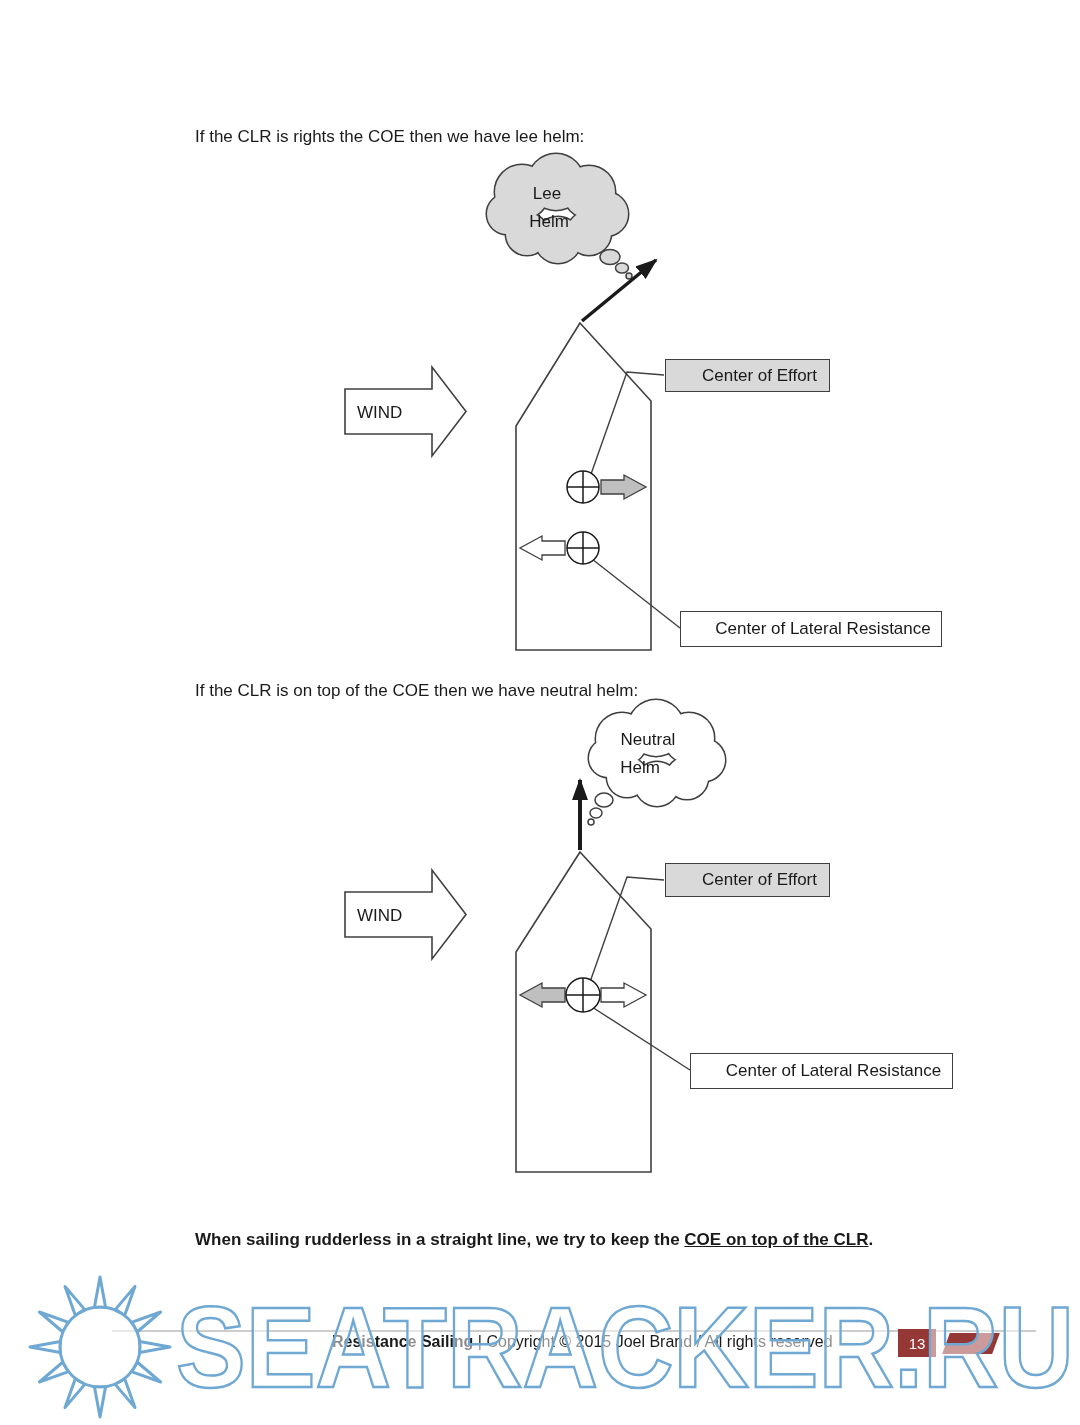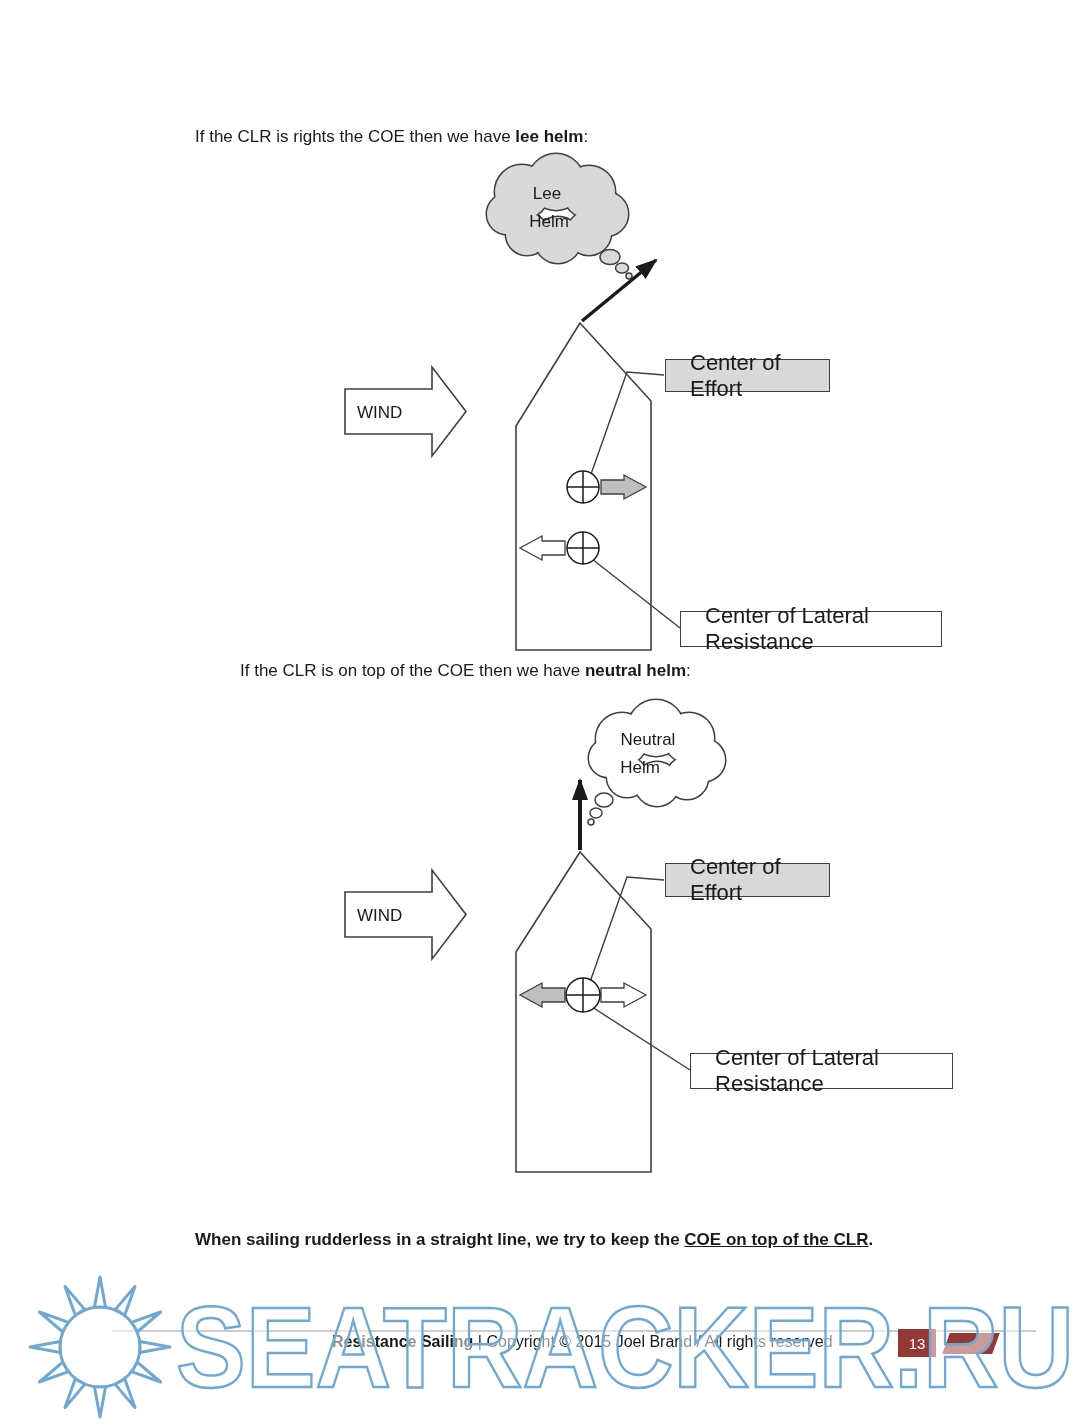--- a/index.html
+++ b/index.html
@@ -6,28 +6,28 @@
   html,body { width:1080px; height:1425px; }
   body {
     position:relative;
     background:#ffffff;
     font-family:"Liberation Sans", sans-serif;
     color:#1a1a1a;
     overflow:hidden;
   }
   .layer { position:absolute; left:0; top:0; }
   .para { position:absolute; font-size:17px; z-index:2; white-space:nowrap; }
-  .para b { font-weight:bold; }
+  .para b { font-weight:normal; }
   .u { text-decoration:underline; }
   .label-box {
     position:absolute; z-index:2;
     border:1.5px solid #3f3f3f;
     background:#ffffff;
     display:flex; align-items:center; justify-content:center;
-    font-size:22px;
+    font-size:17px;
     padding-left:24px;
   }
   .label-box.gray { background:#d9d9d9; }
   .footer-text { position:absolute; z-index:2; font-size:16px; white-space:nowrap; }
   .footer-text b { font-weight:bold; }
   .page-badge {
     position:absolute; z-index:2;
     background:#953735; color:#ffffff;
     font-size:15px;
     display:flex; align-items:center; justify-content:center;
@@ -140,21 +140,21 @@
   </g>
 
   <line x1="112" y1="1331" x2="1036" y2="1331" stroke="#9a9a9a" stroke-width="1"></line>
 </svg>
 
 <p class="para" style="left:195px; top:127px;"><span>If the CLR is rights the COE then we have </span><b>lee helm</b><span>:</span></p>
 
 <div class="label-box gray" style="left:665px; top:359px; width:165px; height:33px;">Center of Effort</div>
 <div class="label-box" style="left:680px; top:611px; width:262px; height:36px;">Center of Lateral Resistance</div>
 
-<p class="para" style="left:195px; top:661px;margin-left:45px;"><span>If the CLR is on top of the COE then we have </span><b>neutral helm</b><span>:</span></p>
+<p class="para" style="left:195px; top:681px;"><span>If the CLR is on top of the COE then we have </span><b>neutral helm</b><span>:</span></p>
 
 <div class="label-box gray" style="left:665px; top:863px; width:165px; height:34px;">Center of Effort</div>
 <div class="label-box" style="left:690px; top:1053px; width:263px; height:36px;">Center of Lateral Resistance</div>
 
 <p class="para" style="left:195px; top:1230px;font-weight:bold;"><span>When sailing rudderless in a straight line, we try to keep the </span><span class="u">COE on top of the CLR</span><span>.</span></p>
 
 <div class="footer-text" style="left:332px; top:1333px;"><b>Resistance Sailing</b><span> | Copyright © 2015 Joel Brand / All rights reserved</span></div>
 <div class="page-badge" style="left:898px; top:1329px; width:38px; height:28px;">13</div>
 <div class="footer-accent" style="left:946px; top:1333px; width:50px; height:21px;"></div>
 

